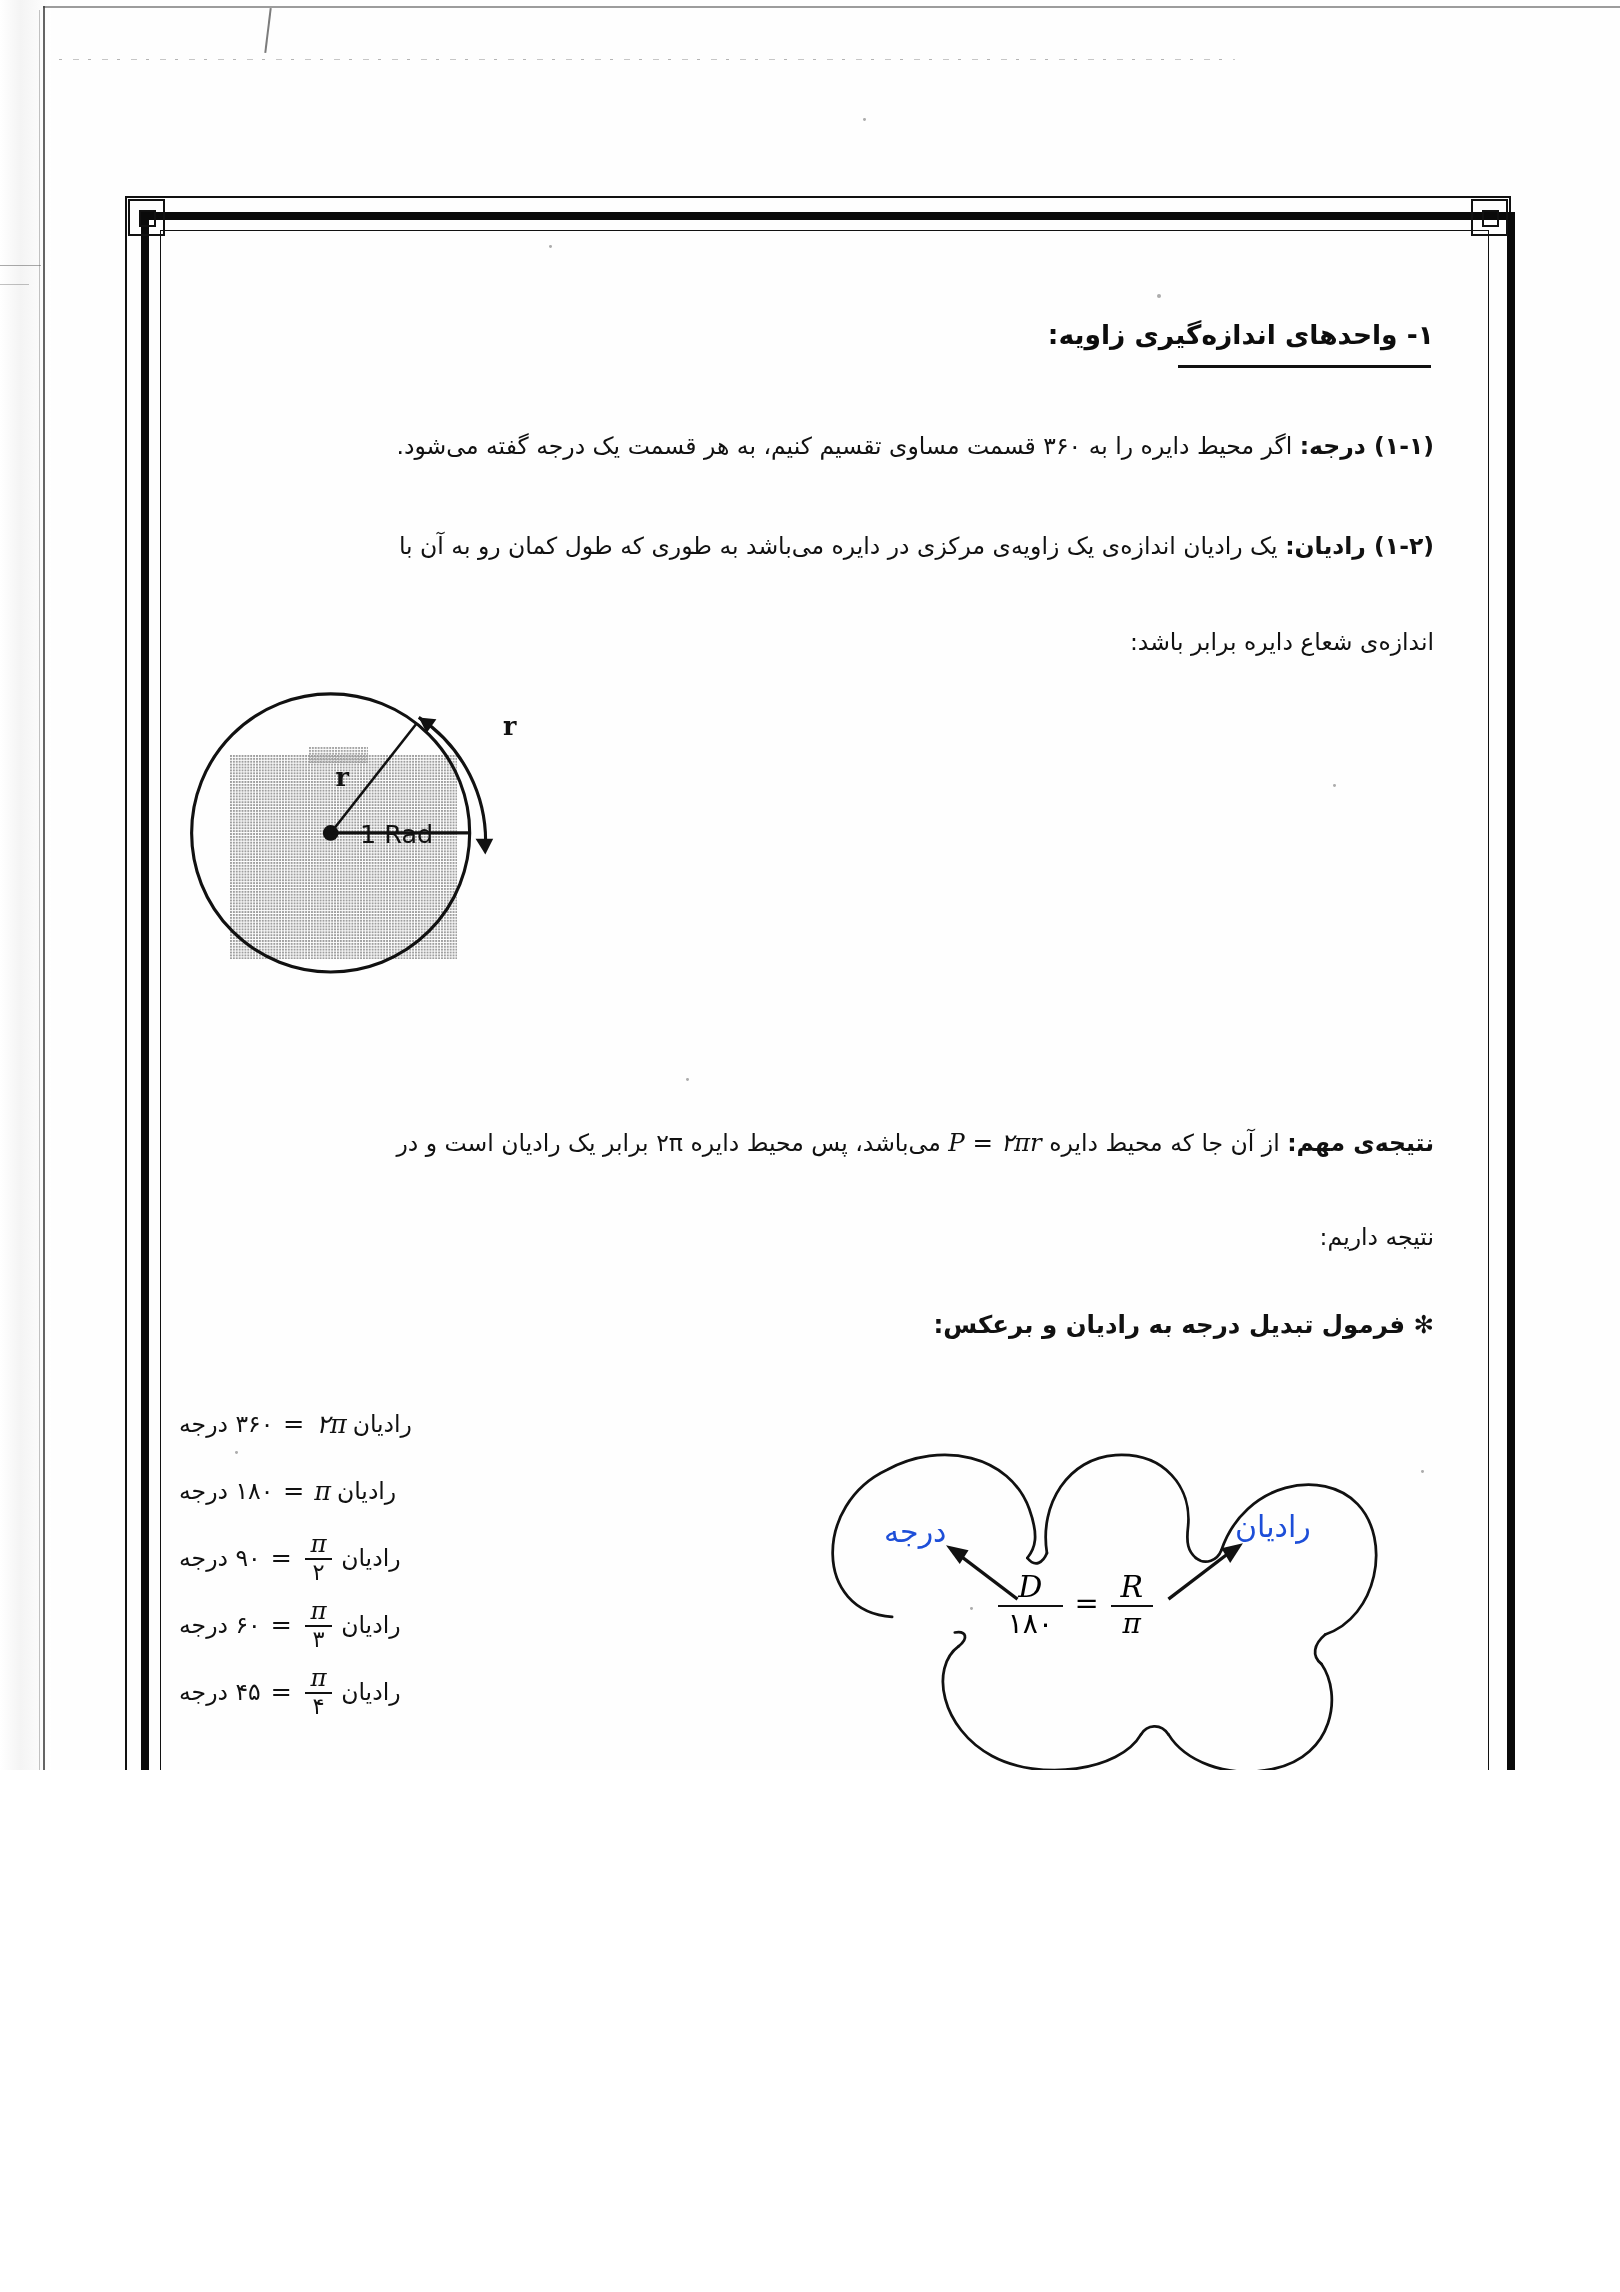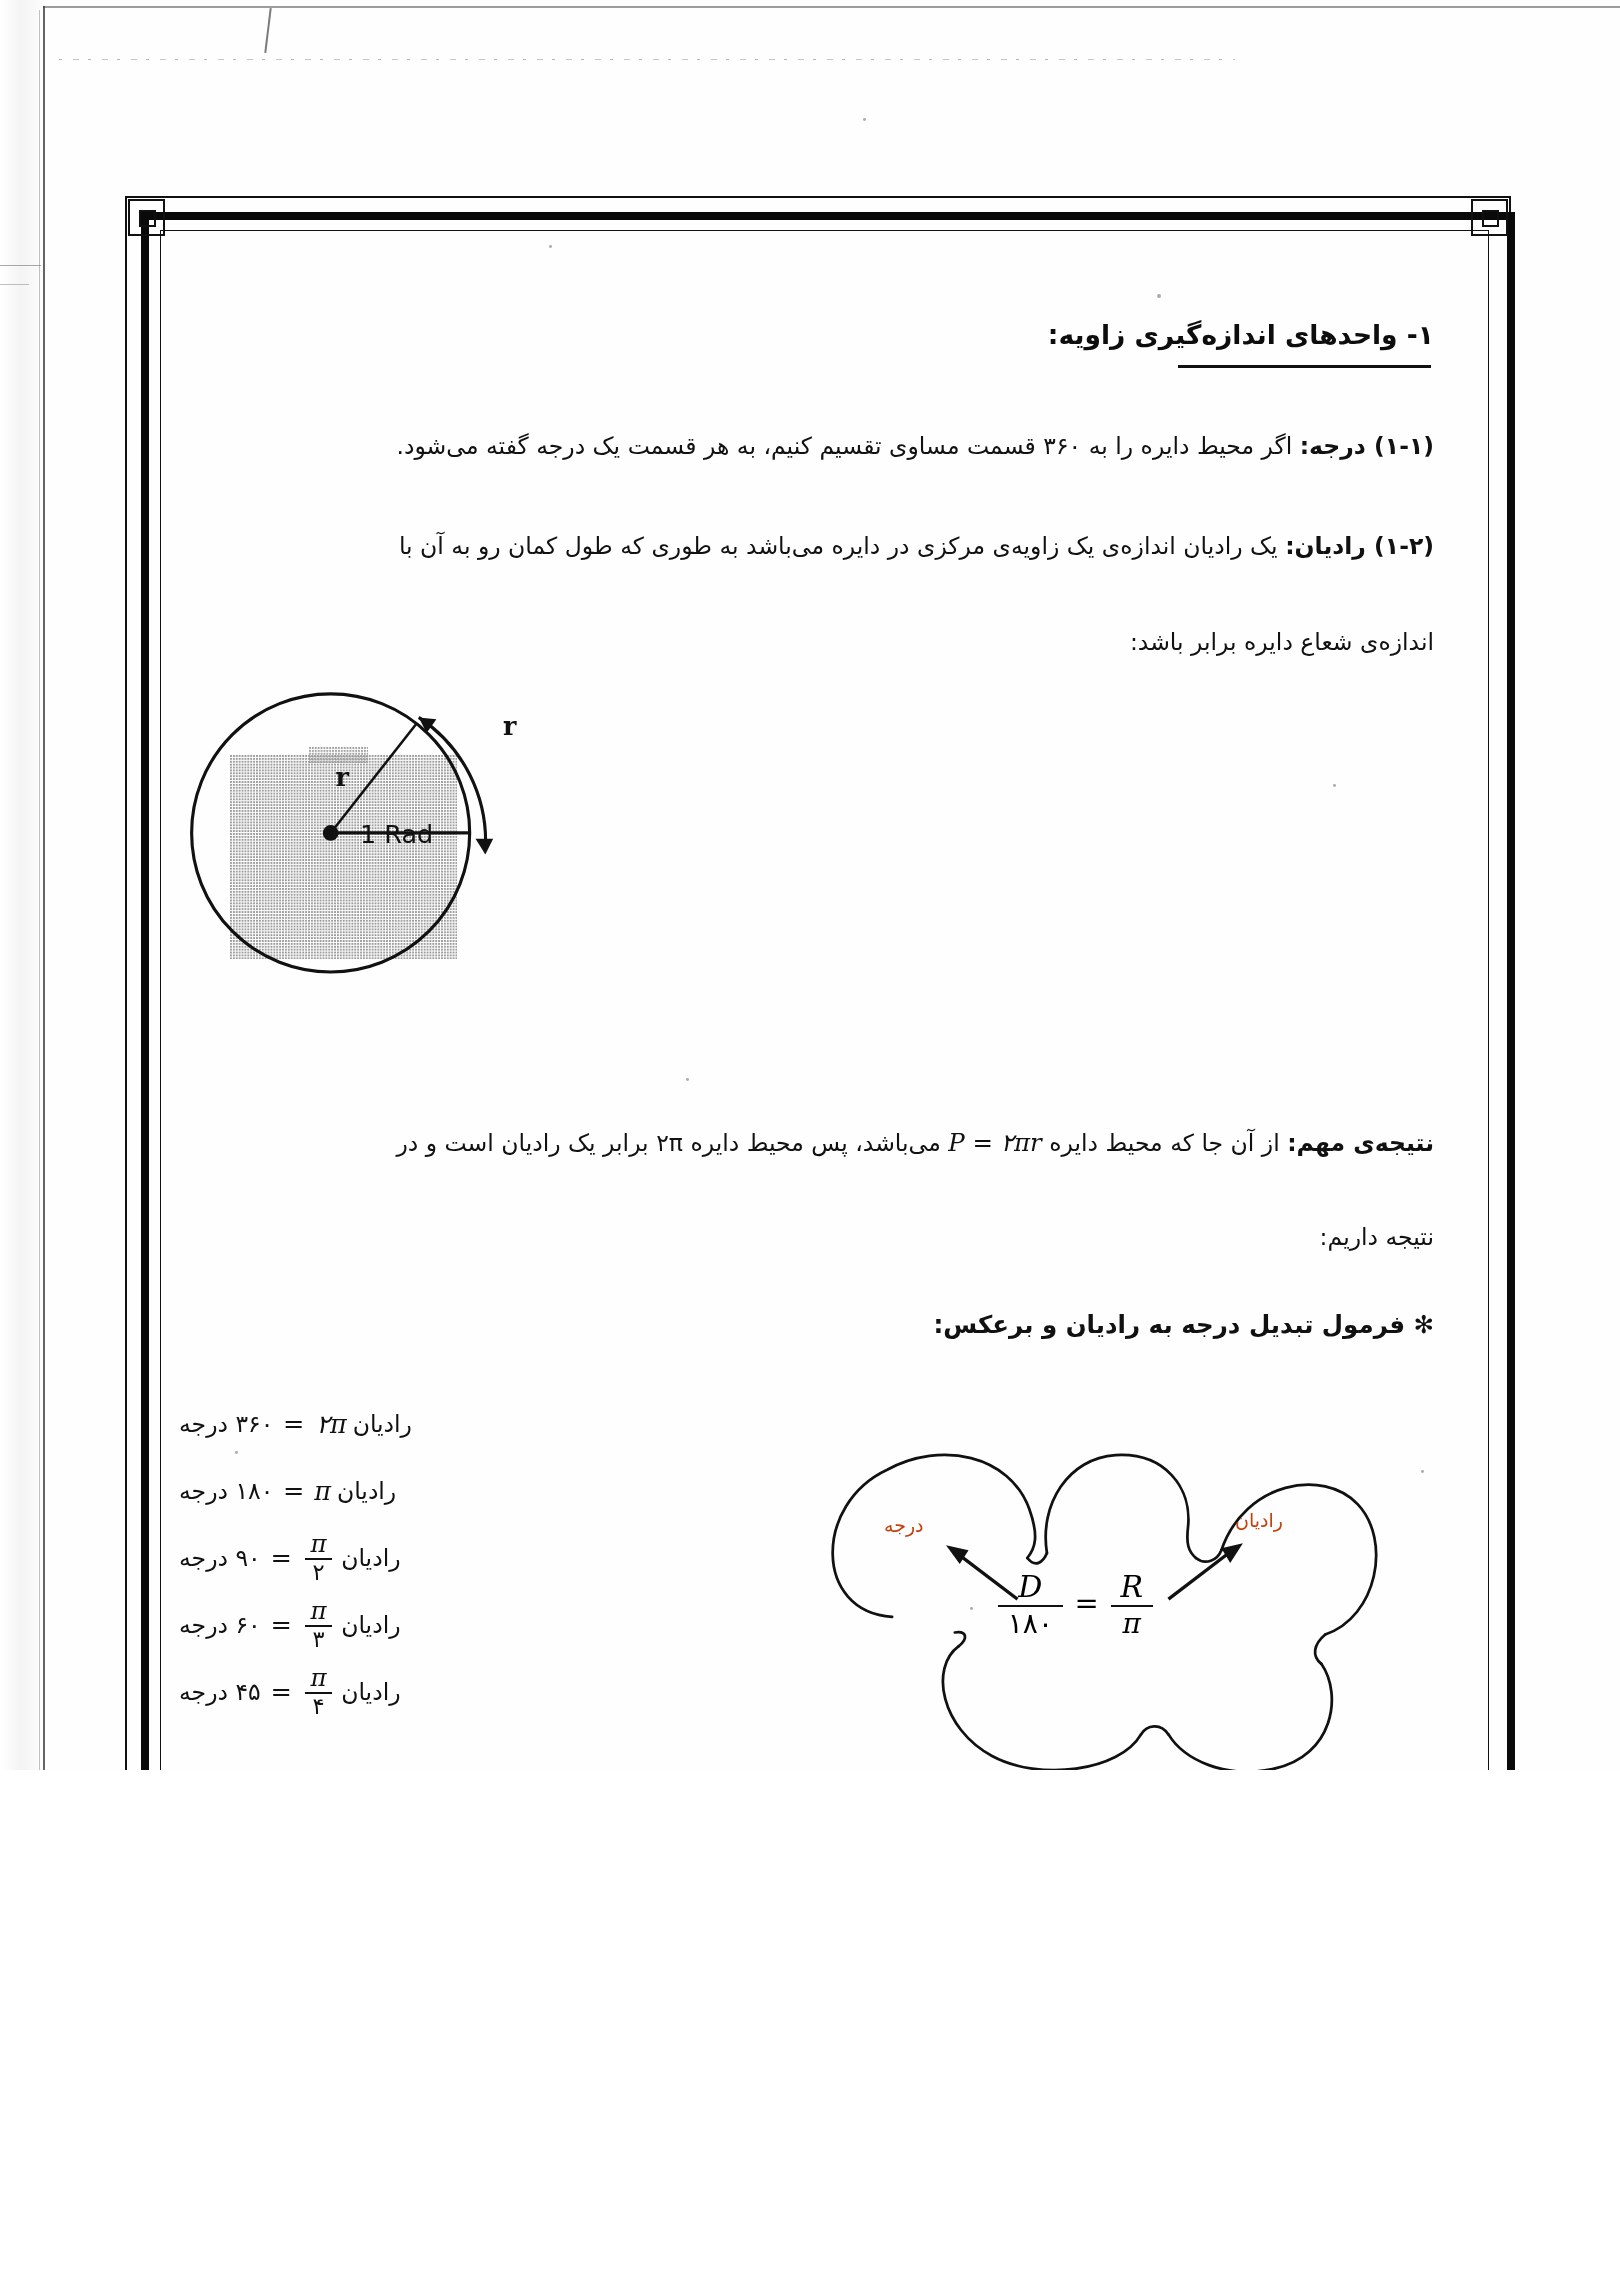--- a/index.html
+++ b/index.html
@@ -245,22 +245,22 @@
   .unit-rad { margin-left: 5.9px; }
 
   
   .cloud-diagram {
     position: absolute;
     left: 745px; top: 1411px;
     width: 647px; height: 392px;
   }
   .cloud-label {
     position: absolute;
-    font-size: 19px;
-    color: #c2410c;
+    font-size: 30px;
+    color: #1d4ed8;
     direction: rtl;
     text-align: right;
   }
   .label-darajeh { left: 139px; top: 103px; }
   .label-radian  { left: 490px; top: 98px; }
 
   .cloud-formula {
     position: absolute;
     left: 253px; top: 160px;
     display: flex;

